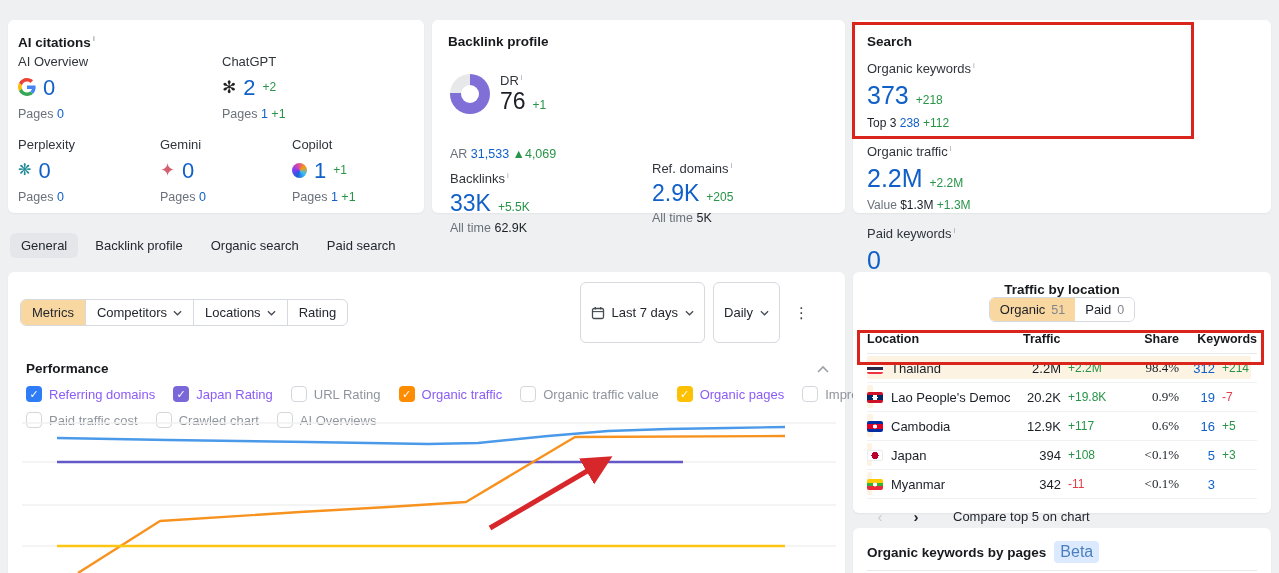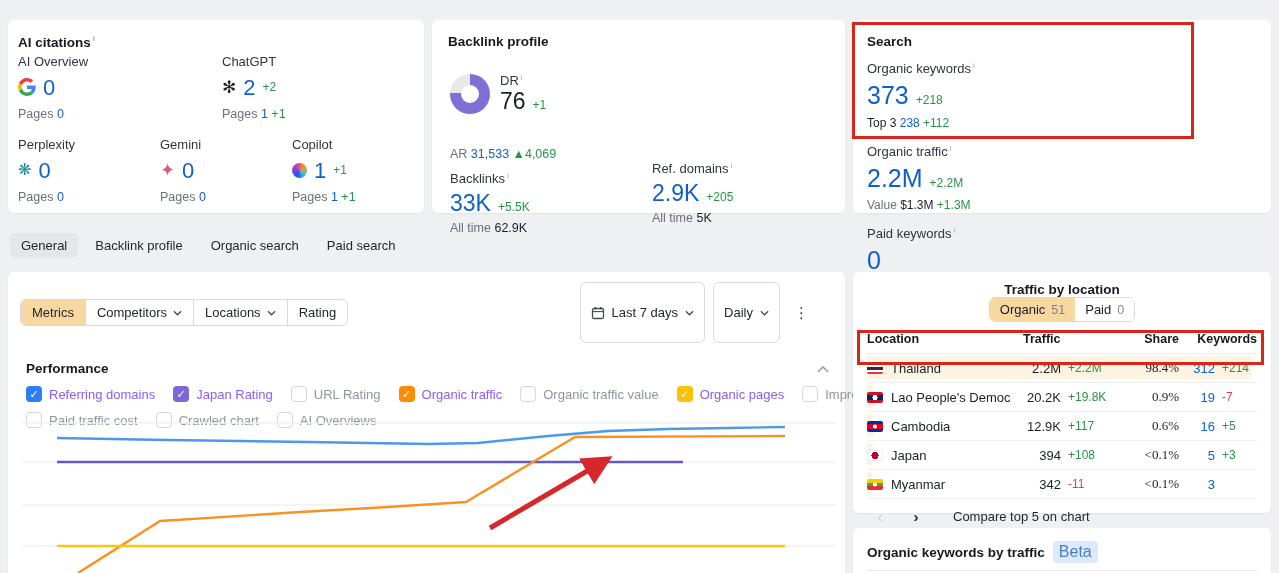--- a/index.html
+++ b/index.html
@@ -493,21 +493,21 @@
       </div>
     <div class="pager">
       <span class="pg-arrow pg-prev">‹</span>
       <span class="pg-arrow pg-next">›</span>
       <span class="compare-link">Compare top 5 on chart</span>
     </div>
   </div>
 
   <div class="card" id="card-intent">
     <div class="intent-head">
-      <span class="card-title">Organic keywords by traffic</span>
+      <span class="card-title">Organic keywords by pages</span>
       <span class="beta-badge">Beta</span>
     </div>
     <div class="intent-divider"></div>
   </div>
 
   <div class="red-box" id="redbox-search"></div>
   <div class="red-box" id="redbox-thailand"></div>
 </div>
 
 </body></html>

